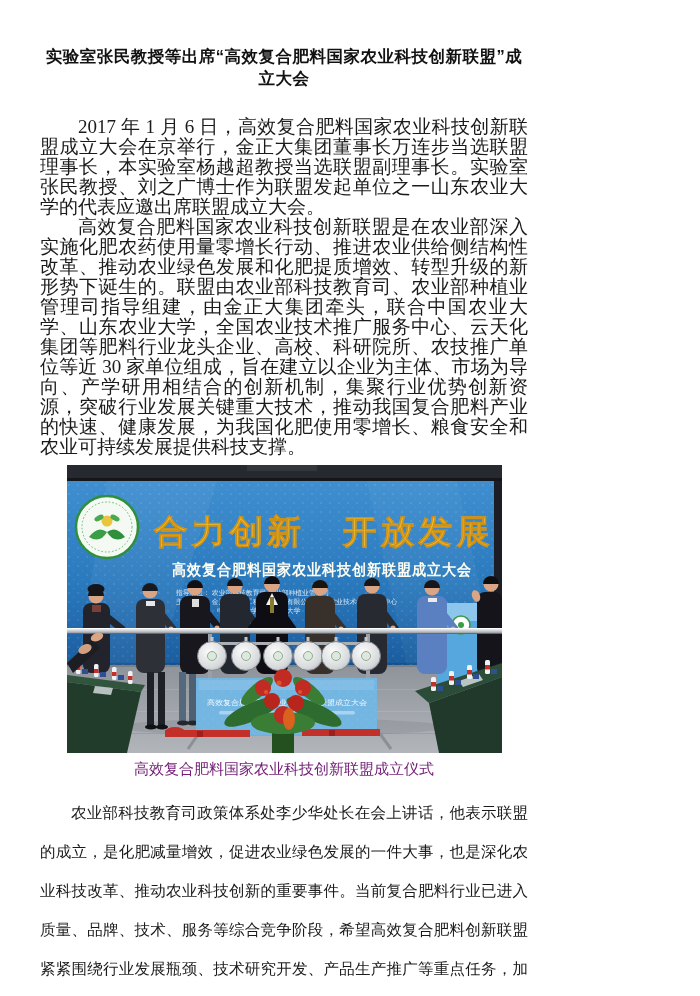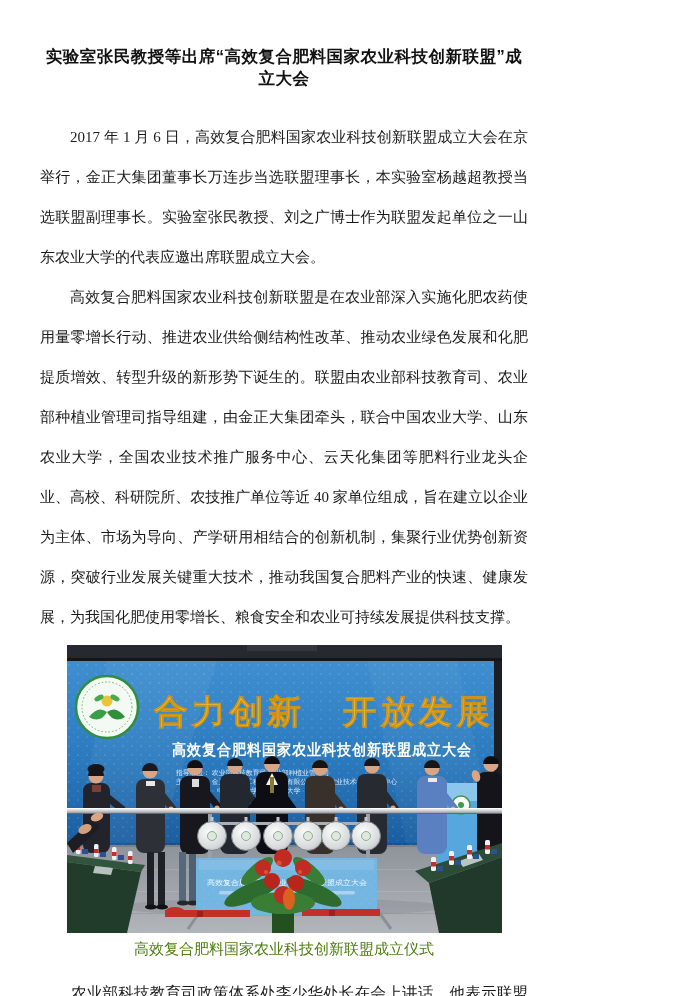--- a/index.html
+++ b/index.html
@@ -16,56 +16,56 @@
     text-align:center;
     font-family:"Liberation Sans","DejaVu Sans",sans-serif;
     font-size:16.5px;
     font-weight:700;
     letter-spacing:0.5px;
     color:#111;
   }
   .body-text{margin:0 40px;}
   .para{
     margin:0;
-    font-size:15px;
-    line-height:40px;
+    font-size:19px;
+    line-height:20px;
     text-align:justify;
     text-indent:2em;
     word-break:break-all;
   }
   .para-1{margin-top:27px;}
   .photo-figure{
     width:435px;
     margin:8px auto 12px auto;
   }
   .photo-figure svg{display:block;}
   .photo-caption{
     text-align:center;
     font-size:15px;
     line-height:24px;
     margin-top:4px;
-    color:#4d7c0f;
+    color:#701a75;
   }
   .para-3{
     font-size:15.5px;
     line-height:39px;
     margin-top:8px;
   }
   .svg-sans{font-family:"Liberation Sans","DejaVu Sans",sans-serif;}
 </style>
 </head>
 <body>
 
 <div class="page">
 
   <h1 class="doc-title">实验室张民教授等出席“高效复合肥料国家农业科技创新联盟”成立大会</h1>
 
   <div class="body-text">
     <p class="para para-1">2017 年 1 月 6 日，高效复合肥料国家农业科技创新联盟成立大会在京举行，金正大集团董事长万连步当选联盟理事长，本实验室杨越超教授当选联盟副理事长。实验室张民教授、刘之广博士作为联盟发起单位之一山东农业大学的代表应邀出席联盟成立大会。</p>
-    <p class="para">高效复合肥料国家农业科技创新联盟是在农业部深入实施化肥农药使用量零增长行动、推进农业供给侧结构性改革、推动农业绿色发展和化肥提质增效、转型升级的新形势下诞生的。联盟由农业部科技教育司、农业部种植业管理司指导组建，由金正大集团牵头，联合中国农业大学、山东农业大学，全国农业技术推广服务中心、云天化集团等肥料行业龙头企业、高校、科研院所、农技推广单位等近 40 家单位组成，旨在建立以企业为主体、市场为导向、产学研用相结合的创新机制，集聚行业优势创新资源，突破行业发展关键重大技术，推动我国复合肥料产业的快速、健康发展，为我国化肥使用零增长、粮食安全和农业可持续发展提供科技支撑。</p>
+    <p class="para">高效复合肥料国家农业科技创新联盟是在农业部深入实施化肥农药使用量零增长行动、推进农业供给侧结构性改革、推动农业绿色发展和化肥提质增效、转型升级的新形势下诞生的。联盟由农业部科技教育司、农业部种植业管理司指导组建，由金正大集团牵头，联合中国农业大学、山东农业大学，全国农业技术推广服务中心、云天化集团等肥料行业龙头企业、高校、科研院所、农技推广单位等近 30 家单位组成，旨在建立以企业为主体、市场为导向、产学研用相结合的创新机制，集聚行业优势创新资源，突破行业发展关键重大技术，推动我国复合肥料产业的快速、健康发展，为我国化肥使用零增长、粮食安全和农业可持续发展提供科技支撑。</p>
   </div>
 
   <figure class="photo-figure" style="margin-top:8px;">
     <svg width="435" height="288" viewBox="0 0 435 288" xmlns="http://www.w3.org/2000/svg">
       <defs>
         <linearGradient id="bgGrad" x1="0" y1="0" x2="0" y2="1">
           <stop offset="0" stop-color="#3f8fd0"></stop>
           <stop offset="0.55" stop-color="#2a79bd"></stop>
           <stop offset="1" stop-color="#1a5c9e"></stop>
         </linearGradient>

